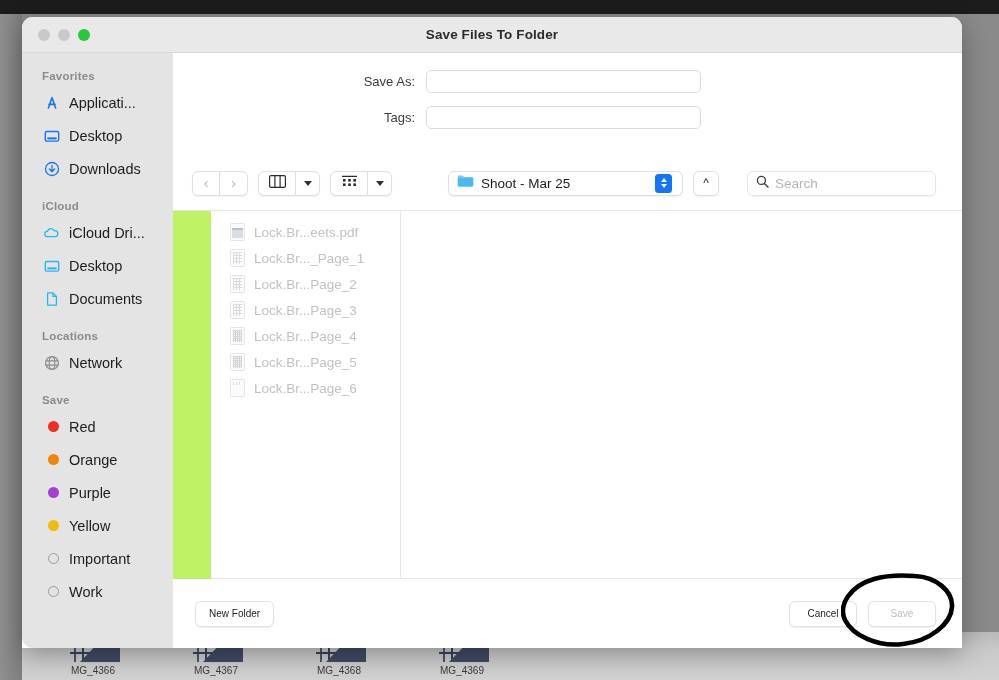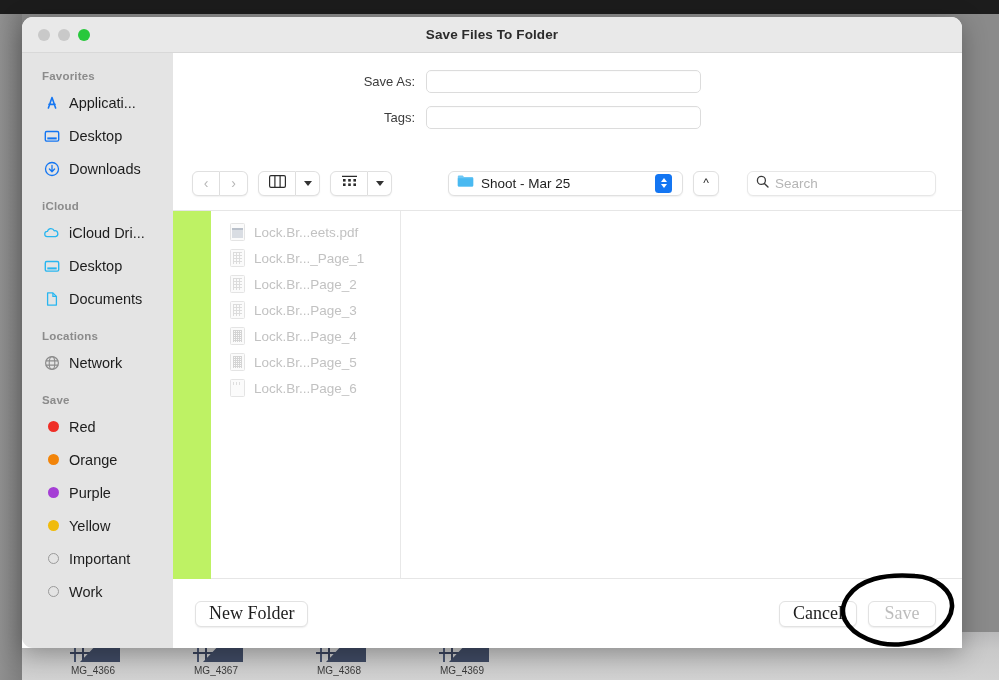--- a/index.html
+++ b/index.html
@@ -392,27 +392,27 @@
     display: flex;
     align-items: center;
     padding: 0 26px 0 22px;
     background: #ffffff;
   }
   .footer-btn {
     height: 26px;
     border: 1px solid #e2e2e2;
     border-radius: 6px;
     background: #fff;
-    font-size: 18px;
+    font-size: 10px;
     color: #1d1d1d;
     padding: 0 13px;
     display: flex;
     align-items: center;
     box-shadow: 0 1px 1.5px rgba(0,0,0,.07);
-    font-family: Liberation Serif, serif;
+    font-family: Liberation Sans, sans-serif;
   }
   #footer-right {
     margin-left: auto;
     display: flex;
     gap: 11px;
   }
   #save-button {
     color: #bdbdbd;
     min-width: 68px;
     justify-content: center;

